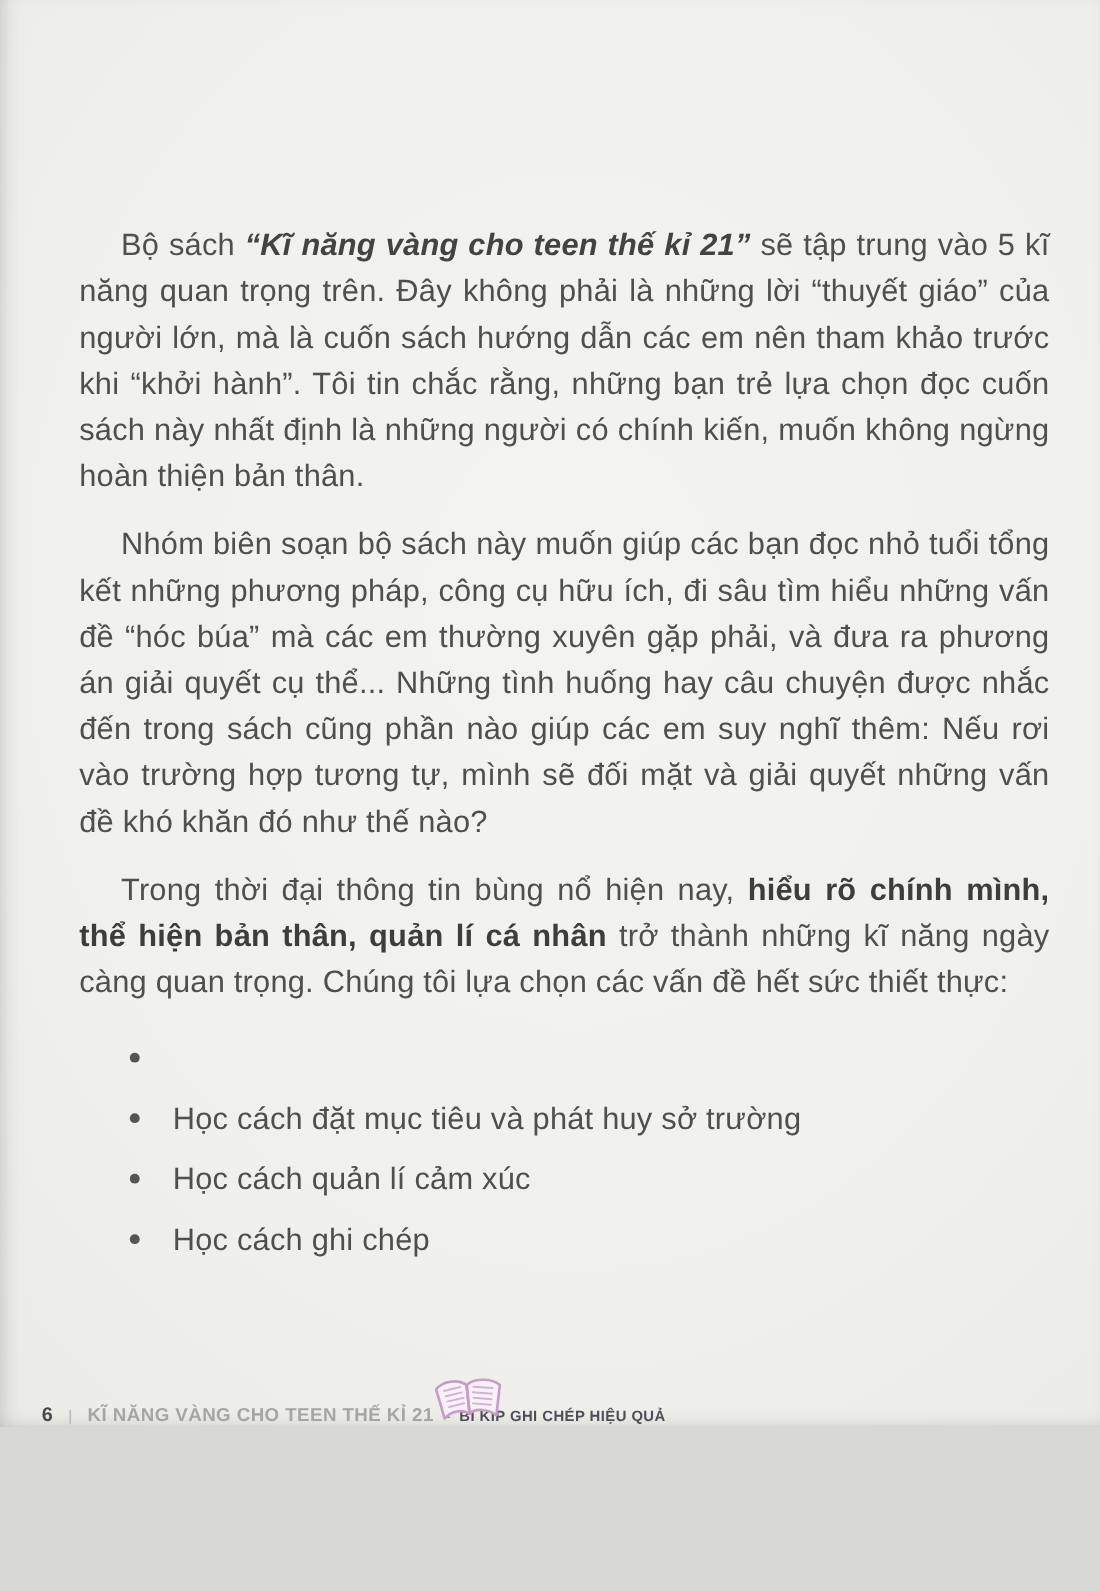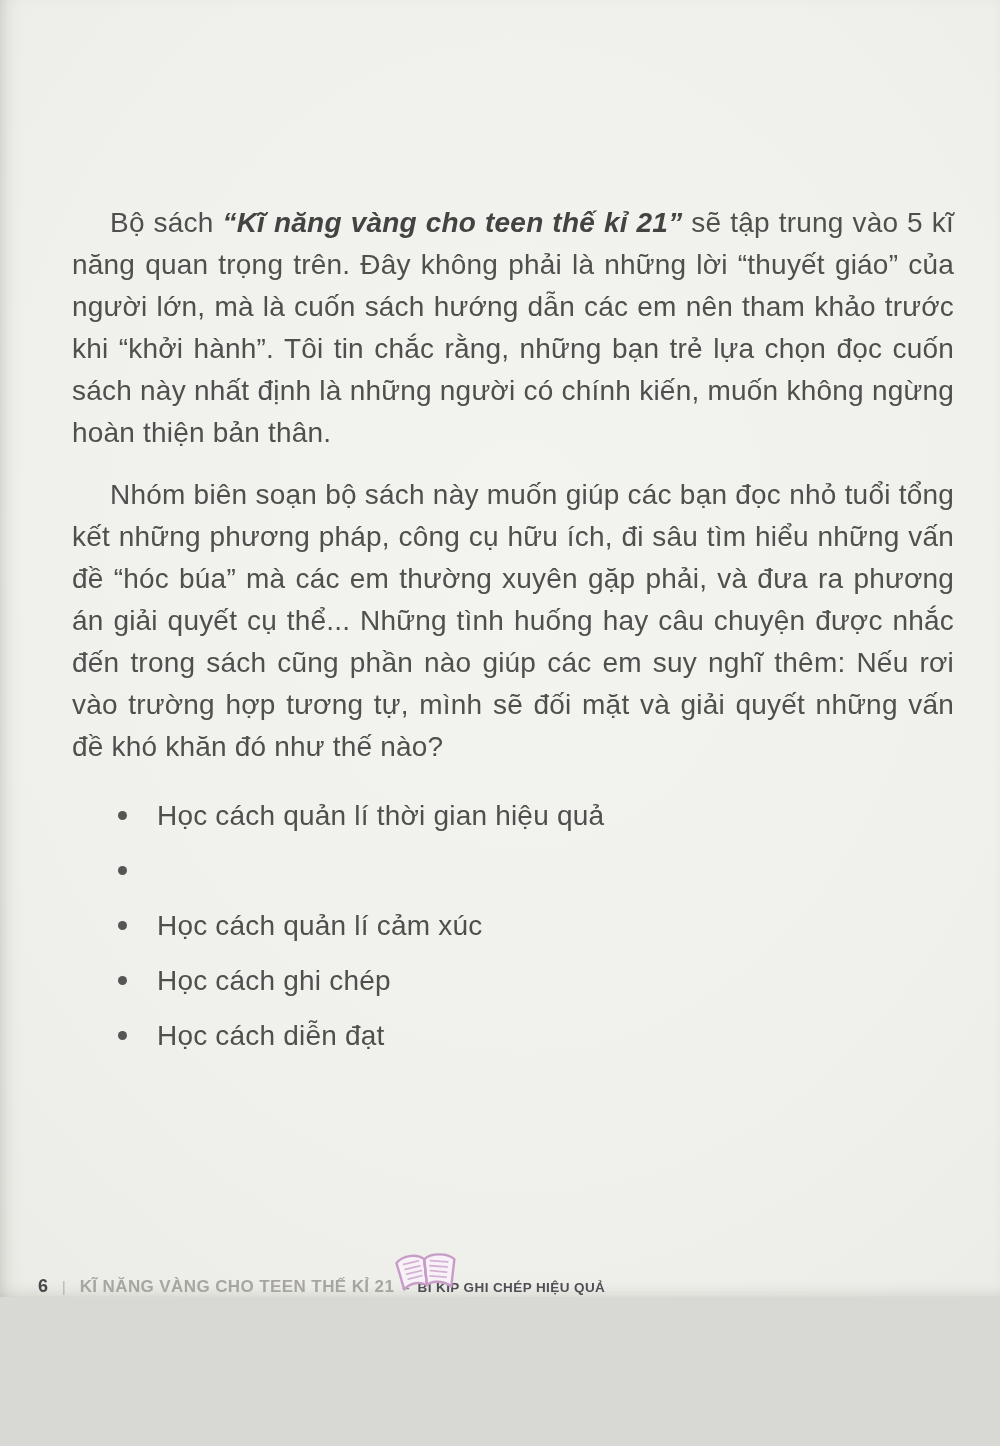--- a/index.html
+++ b/index.html
@@ -114,40 +114,37 @@
 <body>
 
 <div class="page">
 
   <main class="content">
 
     <p class="para"><span>Bộ sách </span><span class="seg-bi">“Kĩ năng vàng cho teen thế kỉ 21”</span><span> sẽ tập trung vào 5 kĩ năng quan trọng trên. Đây không phải là những lời “thuyết giáo” của người lớn, mà là cuốn sách hướng dẫn các em nên tham khảo trước khi “khởi hành”. Tôi tin chắc rằng, những bạn trẻ lựa chọn đọc cuốn sách này nhất định là những người có chính kiến, muốn không ngừng hoàn thiện bản thân.</span></p>
 
     <p class="para"><span>Nhóm biên soạn bộ sách này muốn giúp các bạn đọc nhỏ tuổi tổng kết những phương pháp, công cụ hữu ích, đi sâu tìm hiểu những vấn đề “hóc búa” mà các em thường xuyên gặp phải, và đưa ra phương án giải quyết cụ thể... Những tình huống hay câu chuyện được nhắc đến trong sách cũng phần nào giúp các em suy nghĩ thêm: Nếu rơi vào trường hợp tương tự, mình sẽ đối mặt và giải quyết những vấn đề khó khăn đó như thế nào?</span></p>
 
+    <p class="para"><span>Trong thời đại thông tin bùng nổ hiện nay, </span><span class="seg-b">hiểu rõ chính mình, thể hiện bản thân, quản lí cá nhân</span><span> trở thành những kĩ năng ngày càng quan trọng. Chúng tôi lựa chọn các vấn đề hết sức thiết thực:</span></p>
 
     <ul class="bullet-list">
       <li class="bullet-item">
         <span class="bullet-dot"></span>
-        <span>Học cách quản lí thời gian hiệu quả</span>
       </li>
       <li class="bullet-item">
         <span class="bullet-dot"></span>
+        <span>Học cách đặt mục tiêu và phát huy sở trường</span>
       </li>
       <li class="bullet-item">
         <span class="bullet-dot"></span>
         <span>Học cách quản lí cảm xúc</span>
       </li>
       <li class="bullet-item">
         <span class="bullet-dot"></span>
         <span>Học cách ghi chép</span>
-      </li>
-      <li class="bullet-item">
-        <span class="bullet-dot"></span>
-        <span>Học cách diễn đạt</span>
       </li>
     </ul>
 
   </main>
 
   <footer class="footer">
     <span class="page-number">6</span>
     <span class="footer-sep">|</span>
     <span class="series-title">KĨ NĂNG VÀNG CHO TEEN THẾ KỈ 21</span>
     <span class="footer-dash">–</span>

